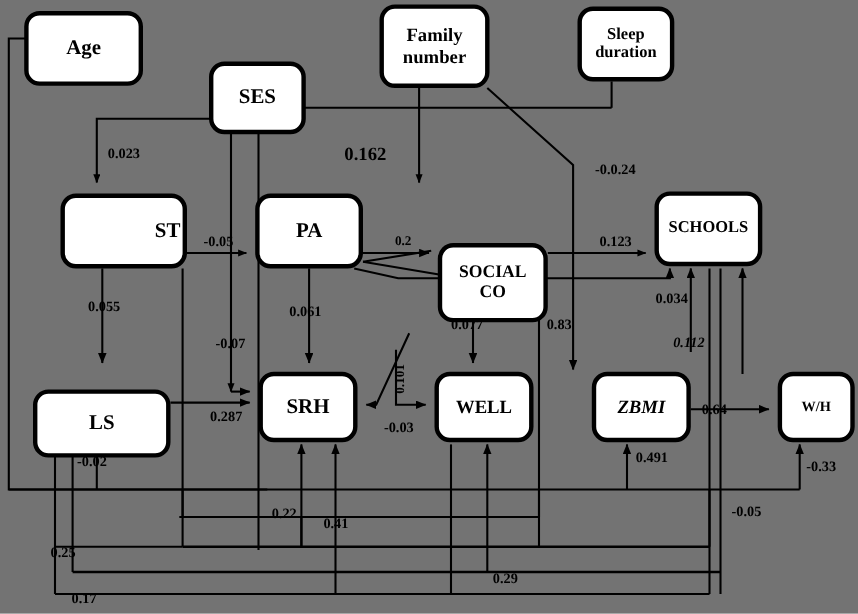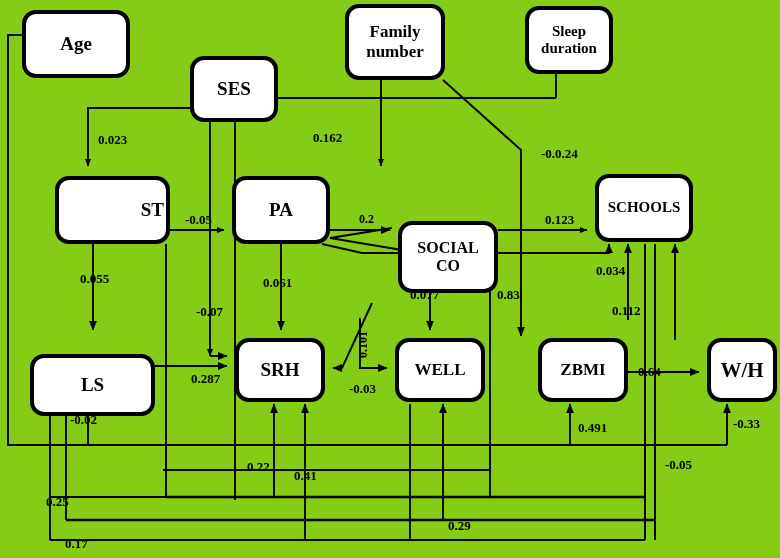--- a/index.html
+++ b/index.html
@@ -1,19 +1,19 @@
 <!DOCTYPE html>
 <html><head>
 <meta charset="utf-8">
 <style>
   html,body{margin:0;padding:0;background:#ffffff;}
   #canvas{
     position:relative;
     width:780px;height:558px;
-    background:#84cc16;
+    background:#737373;
     font-family:"Liberation Serif", serif;
     overflow:hidden;
   }
   #svgroot{position:absolute;left:0;top:0;width:780px;height:558px;}
   .node{
     position:absolute;
     box-sizing:border-box;
     border:4px solid #000;
     border-radius:14px;
     background:#fff;
@@ -178,31 +178,31 @@
   </div>
 
   <div class="node" style="left:235px;top:338px;width:90px;height:64px;font-size:19px;">
     <span>SRH</span>
   </div>
 
   <div class="node" style="left:395px;top:338px;width:90px;height:64px;font-size:17px;">
     <span>WELL</span>
   </div>
 
-  <div class="node" style="left:538px;top:338px;width:90px;height:64px;font-size:17px;">
+  <div class="node" style="left:538px;top:338px;width:90px;height:64px;font-size:17px;font-style:italic;">
     <span>ZBMI</span>
   </div>
 
-  <div class="node" style="left:707px;top:338px;width:70px;height:64px;font-size:21px;">
+  <div class="node" style="left:707px;top:338px;width:70px;height:64px;font-size:13px;">
     <span>W/H</span>
   </div>
 
   <div class="elabel" style="left:98px;top:132px;font-size:13px;">0.023</div>
 
-  <div class="elabel" style="left:313px;top:130px;font-size:13px;">0.162</div>
+  <div class="elabel" style="left:313px;top:130px;font-size:17px;">0.162</div>
 
   <div class="elabel" style="left:541px;top:146px;font-size:13px;">-0.0.24</div>
 
   <div class="elabel" style="left:185px;top:212px;font-size:13px;">-0.05</div>
 
   <div class="elabel" style="left:359px;top:212px;font-size:12px;">0.2</div>
 
   <div class="elabel" style="left:545px;top:212px;font-size:13px;">0.123</div>
 
   <div class="elabel" style="left:80px;top:271px;font-size:13px;">0.055</div>
@@ -210,33 +210,33 @@
   <div class="elabel" style="left:263px;top:275px;font-size:13px;">0.061</div>
 
   <div class="elabel" style="left:196px;top:304px;font-size:13px;">-0.07</div>
 
   <div class="elabel" style="left:410px;top:287px;font-size:13px;">0.077</div>
 
   <div class="elabel" style="left:497px;top:287px;font-size:13px;">0.83</div>
 
   <div class="elabel" style="left:596px;top:263px;font-size:13px;">0.034</div>
 
-  <div class="elabel" style="left:612px;top:303px;font-size:13px;">0.112</div>
+  <div class="elabel" style="left:612px;top:303px;font-size:13px;font-style:italic;">0.112</div>
 
   <div class="elabel" style="left:191px;top:371px;font-size:13px;">0.287</div>
 
   <div class="elabel rot" style="left:356px;top:358px;font-size:12px;transform:rotate(-90deg);">0.101</div>
 
   <div class="elabel" style="left:349px;top:381px;font-size:13px;">-0.03</div>
 
   <div class="elabel" style="left:638px;top:364px;font-size:13px;">0.64</div>
 
   <div class="elabel" style="left:70px;top:412px;font-size:13px;">-0.02</div>
 
-  <div class="elabel" style="left:578px;top:420px;font-size:13px;">0.491</div>
+  <div class="elabel" style="left:578px;top:408px;font-size:13px;">0.491</div>
 
   <div class="elabel" style="left:733px;top:416px;font-size:13px;">-0.33</div>
 
   <div class="elabel" style="left:247px;top:459px;font-size:13px;text-align:right;">0.22</div>
 
   <div class="elabel" style="left:294px;top:468px;font-size:13px;">0.41</div>
 
   <div class="elabel" style="left:665px;top:457px;font-size:13px;">-0.05</div>
 
   <div class="elabel" style="left:46px;top:494px;font-size:13px;">0.25</div>

